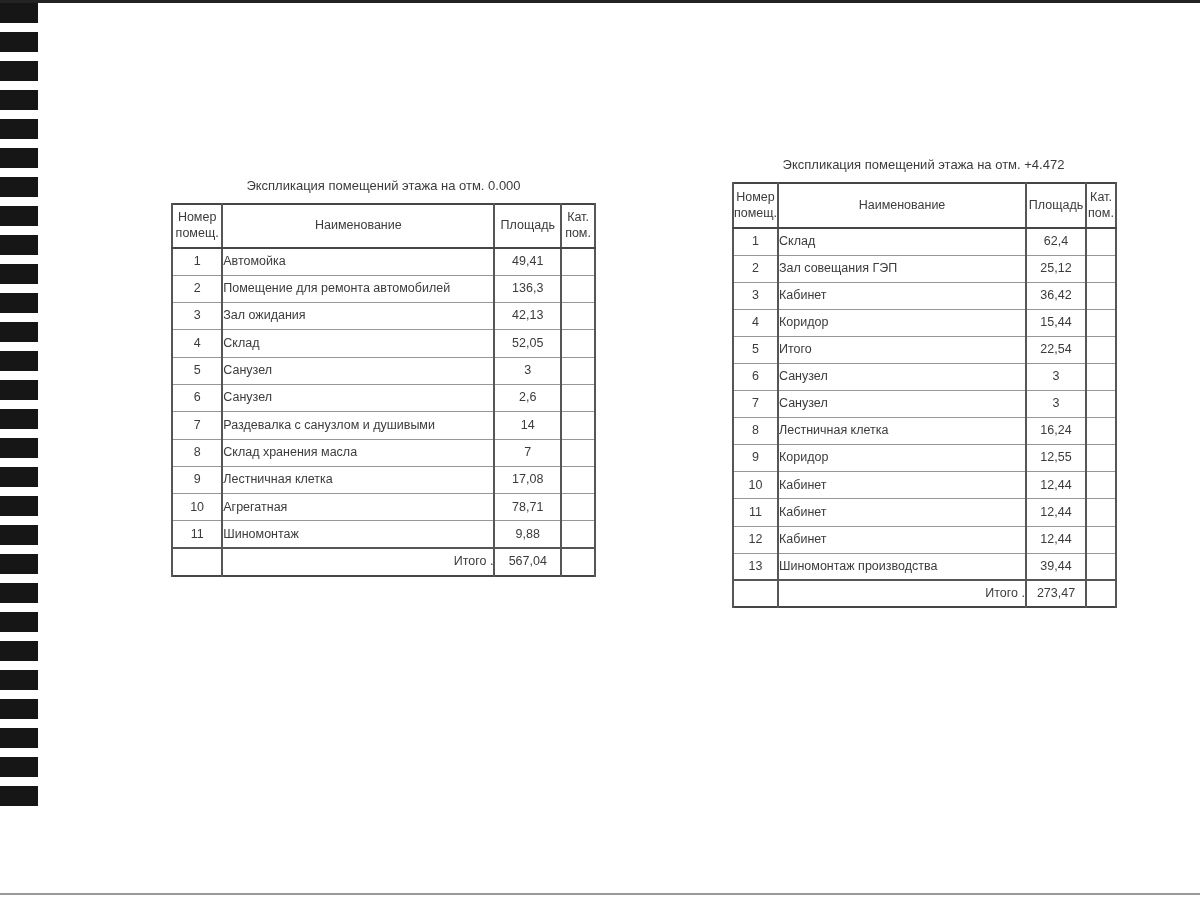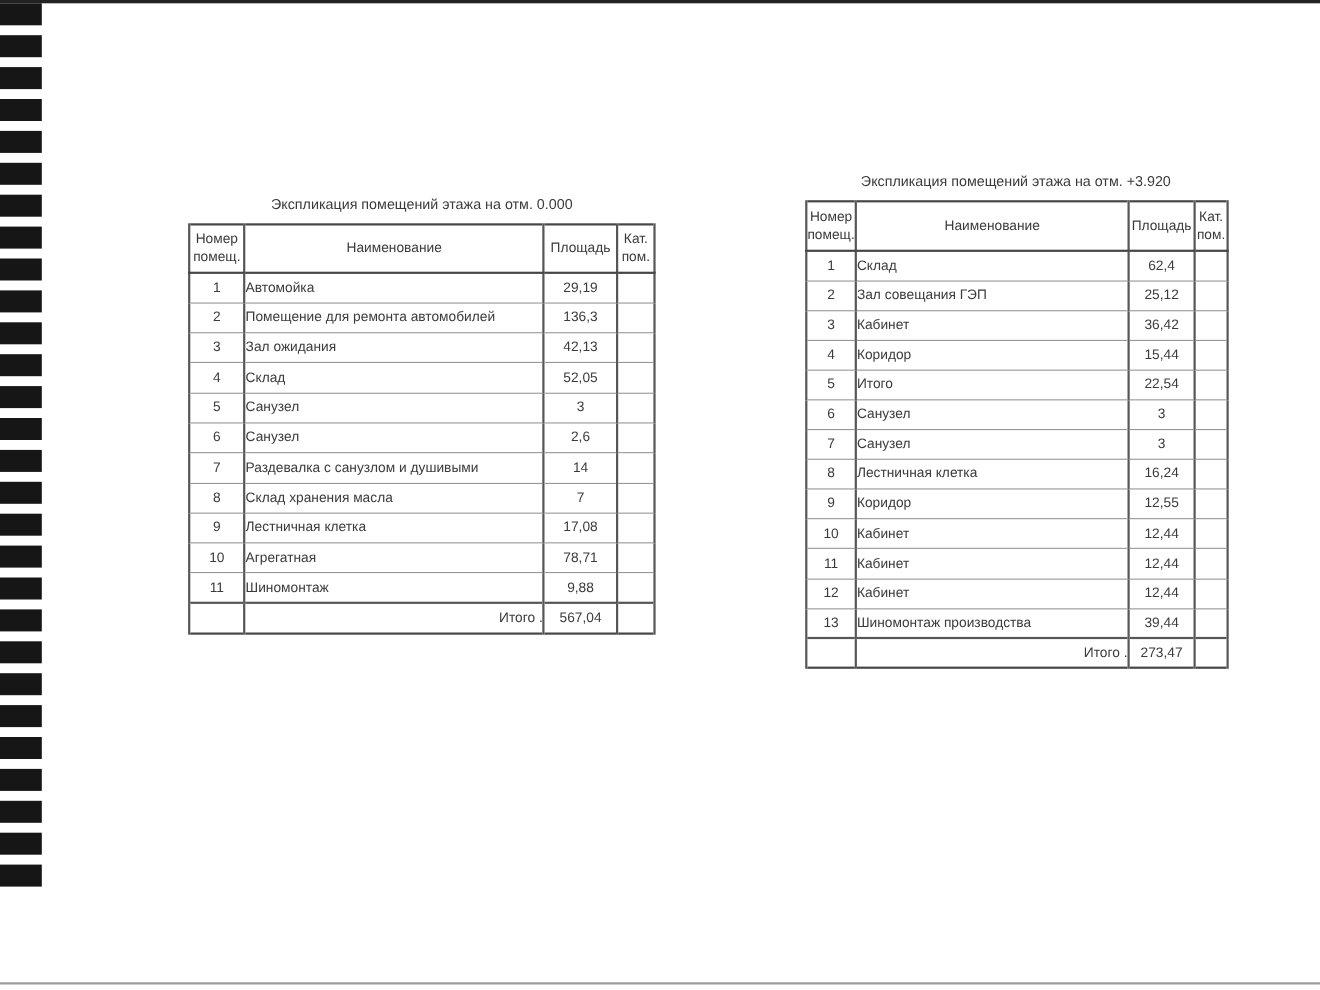--- a/index.html
+++ b/index.html
@@ -124,21 +124,21 @@
           <th>Номер помещ.</th>
           <th>Наименование</th>
           <th>Площадь</th>
           <th>Кат. пом.</th>
         </tr>
       </thead>
       <tbody>
           <tr>
             <td class="c-num">1</td>
             <td class="c-name">Автомойка</td>
-            <td class="c-area">29,19</td>
+            <td class="c-area">49,41</td>
             <td class="c-cat"></td>
           </tr>
           <tr>
             <td class="c-num">2</td>
             <td class="c-name">Помещение для ремонта автомобилей</td>
             <td class="c-area">136,3</td>
             <td class="c-cat"></td>
           </tr>
           <tr>
             <td class="c-num">3</td>
@@ -200,21 +200,21 @@
           <td class="c-num"></td>
           <td class="total-label">Итого .</td>
           <td class="c-area">567,04</td>
           <td></td>
         </tr>
       </tfoot>
     </table>
   </section>
 
   <section class="sheet sheet-1">
-    <div class="table-title">Экспликация помещений этажа на отм. +3.920</div>
+    <div class="table-title">Экспликация помещений этажа на отм. +4.472</div>
     <table class="expl">
       <colgroup>
         <col style="width:45px">
           <col style="width:248px">
           <col style="width:60px">
           <col style="width:30px">
       </colgroup>
       <thead>
         <tr>
           <th>Номер помещ.</th>

